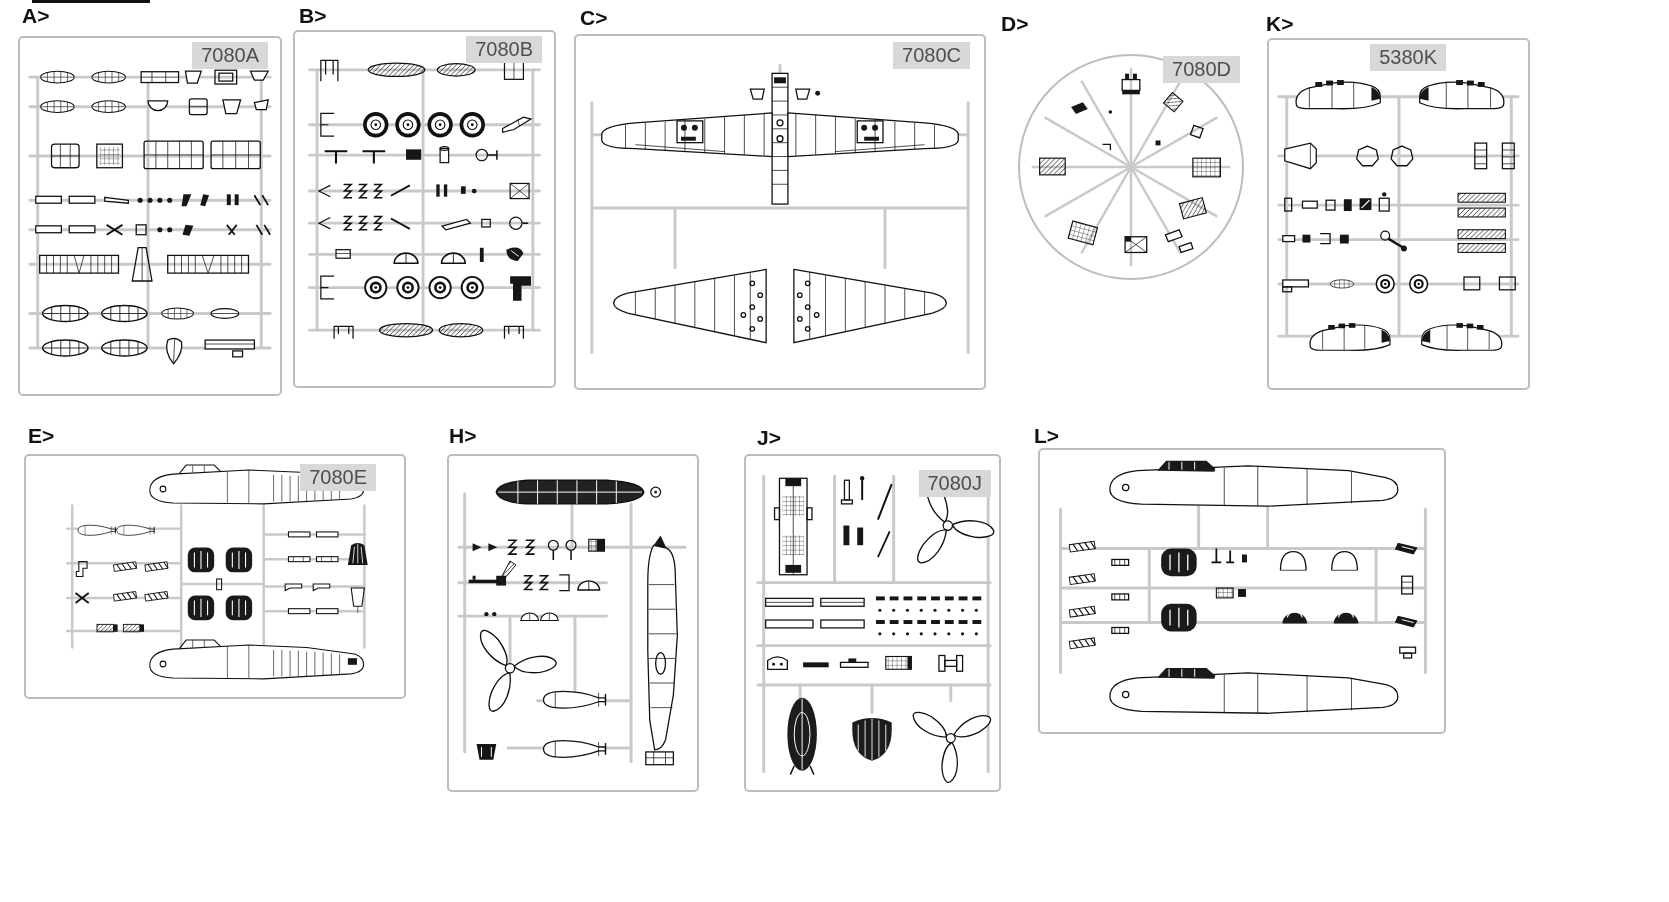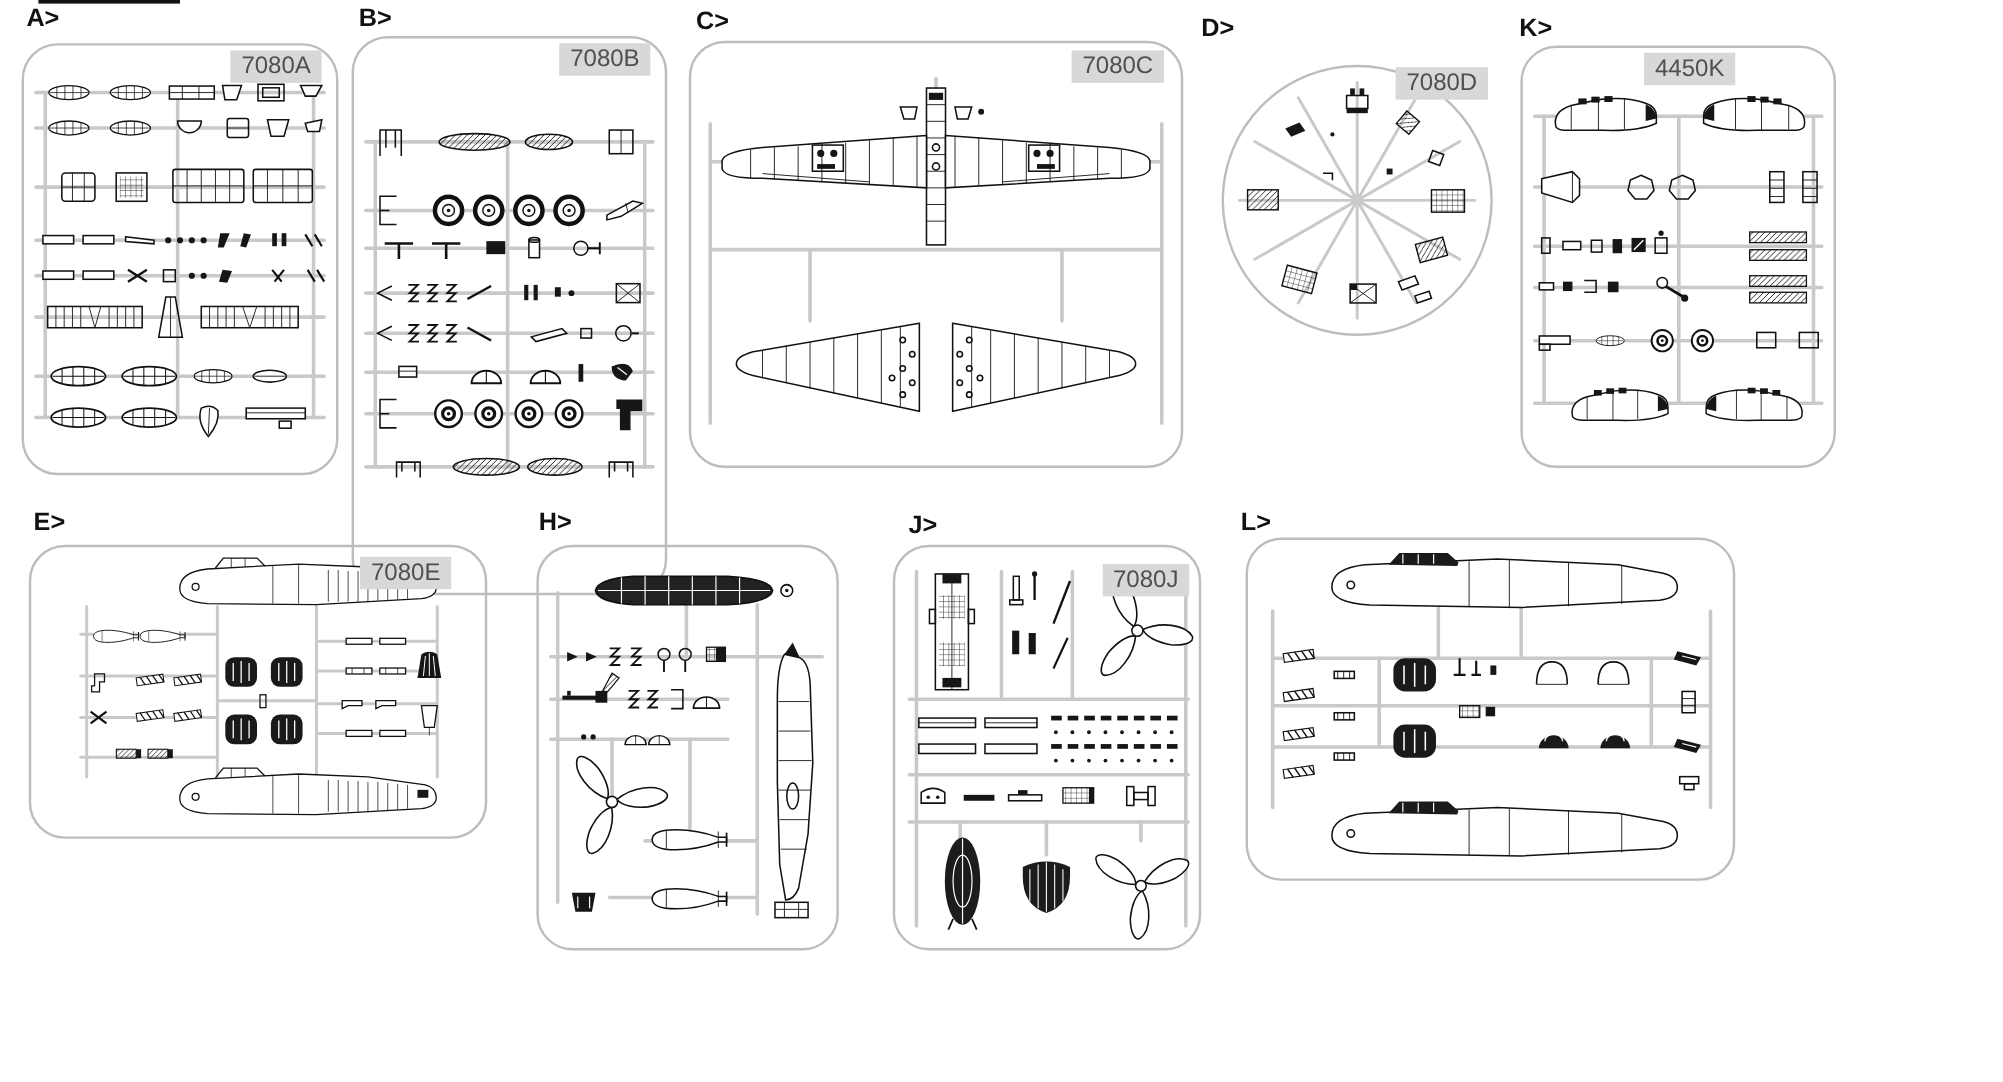--- a/index.html
+++ b/index.html
@@ -1,19 +1,19 @@
 <!DOCTYPE html>
 <html><head>
 <meta charset="utf-8">
 <style>
   html,body{margin:0;padding:0;background:#fff;font-family:"Liberation Sans",sans-serif;}
   .canvas{position:relative;width:1669px;height:902px;background:#fff;overflow:hidden;}
   .page-rule{position:absolute;background:#111;}
   .label{position:absolute;font-weight:bold;font-size:21px;color:#111;}
-  .frame{position:absolute;border:2px solid #bdbdbd;border-radius:30px;box-sizing:border-box;}
+  .frame{position:absolute;border:2px solid #bdbdbd;border-radius:5px;box-sizing:border-box;}
   .frame.circle{border-radius:50%;}
   .frame svg{position:absolute;left:0;top:0;width:100%;height:100%;overflow:visible;display:block;}
   .code{position:absolute;top:4px;right:12px;background:#d8d8d8;color:#4f4f4f;font-size:20px;line-height:1.25;padding:1px 9px;z-index:2;}
   .code:empty{display:none;}
   
   .p{fill:#fff;stroke:#111;stroke-width:1.3;}
   .pl{fill:none;stroke:#111;stroke-width:1.3;}
   .pd{fill:#161616;stroke:none;}
   .t{stroke:#111;stroke-width:.75;fill:none;}
   .r{stroke:#c9c9c9;stroke-width:3;fill:none;stroke-linecap:round;}
@@ -186,21 +186,21 @@
       <path class="p" d="M150 306 Q158 302 164 308 Q166 318 156 330 Q146 318 150 306Z"></path>
           <line class="t" x1="157" y1="306" x2="156" y2="328"></line>
       <rect class="p" x="188" y="306" width="50" height="9"></rect>
           <line class="t" x1="188" y1="310" x2="238" y2="310"></line>
           <rect class="pl" x="216" y="317" width="10" height="6"></rect>
       </g>
     </svg>
   </div>
 
   <div class="label" style="left:299px;top:4px">B&gt;</div>
-  <div class="frame" style="left:293px;top:30px;width:263px;height:466px">
+  <div class="frame" style="left:293px;top:30px;width:263px;height:358px">
     <div class="code">7080B</div>
     <svg viewBox="0 0 263 374">
       <g class="r">
           <path d="M18 40 V315 M130 40 V315 M246 40 V315"></path>
           <path d="M10 40 H253 M10 98 H253 M10 130 H253 M10 168 H253 M10 202 H253 M10 235 H253 M10 270 H253 M10 315 H253"></path>
         </g>
       <g>
       <path class="pl" d="M22 52 V30 H40 V52 M27 30 V45 M35 30 V45"></path>
       <ellipse cx="102" cy="40" rx="30" ry="7" fill="url(#hat)" stroke="#111" stroke-width="1.3"></ellipse>
       <ellipse cx="165" cy="40" rx="20" ry="6.5" fill="url(#hat)" stroke="#111" stroke-width="1.3"></ellipse>
@@ -349,21 +349,21 @@
       <path class="pd" d="M52 52 l12 -5 l5 7 l-12 5Z"></path>
       <circle class="pd" cx="92" cy="57" r="1.8"></circle>
       <rect class="pd" x="138" y="86" width="5" height="5"></rect>
       <path class="pl" d="M84 90 h8 v6"></path>
       </g>
     </svg>
   </div>
 
   <div class="label" style="left:1266px;top:12px">K&gt;</div>
   <div class="frame" style="left:1267px;top:38px;width:263px;height:352px">
-    <div class="code" style="right:82px;top:4px">4450K</div>
+    <div class="code" style="right:82px;top:4px">5380K</div>
     <svg viewBox="0 0 263 352">
       <g class="r">
           <path d="M18 57 V300 M132 57 V300 M246 57 V300"></path>
           <path d="M10 57 H253 M10 117 H253 M10 167 H253 M10 202 H253 M10 247 H253 M10 300 H253"></path>
         </g>
       <g>
       <use href="#cowl" transform="translate(70 56)"></use>
           <use href="#cowl" transform="translate(196 56) scale(-1 1)"></use>
       <path class="p" d="M16 110 L42 104 L48 110 L48 124 L42 130 L16 122Z"></path>
           <path class="t" d="M42 104 V130"></path>

